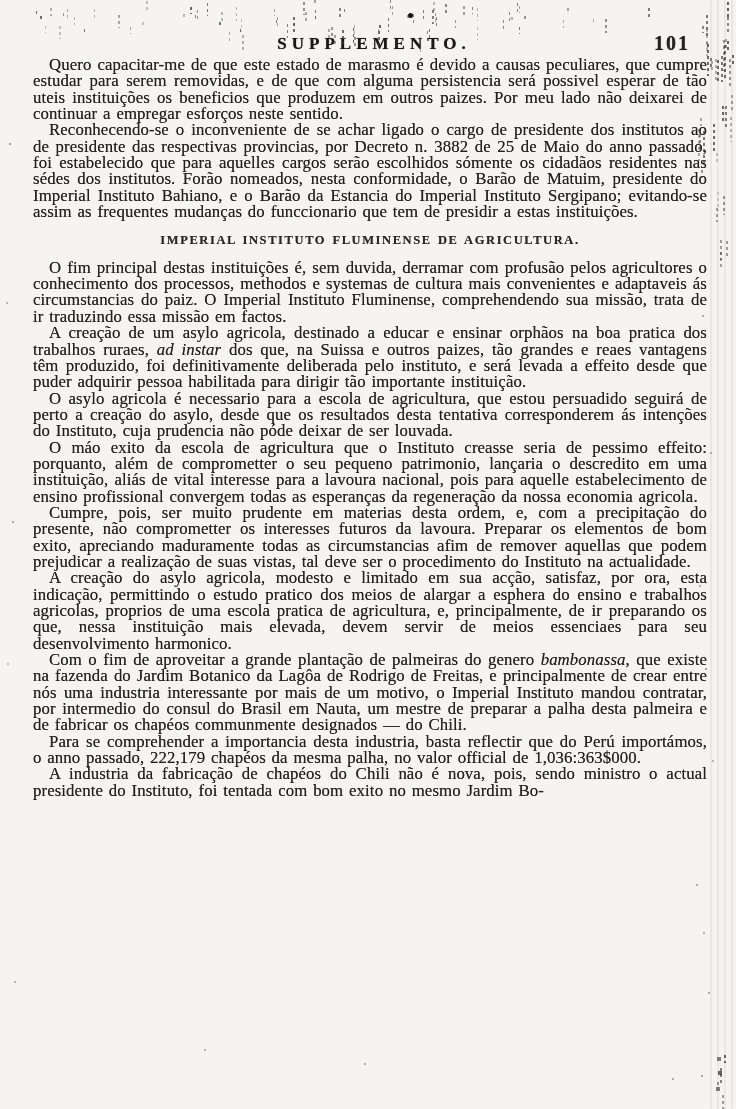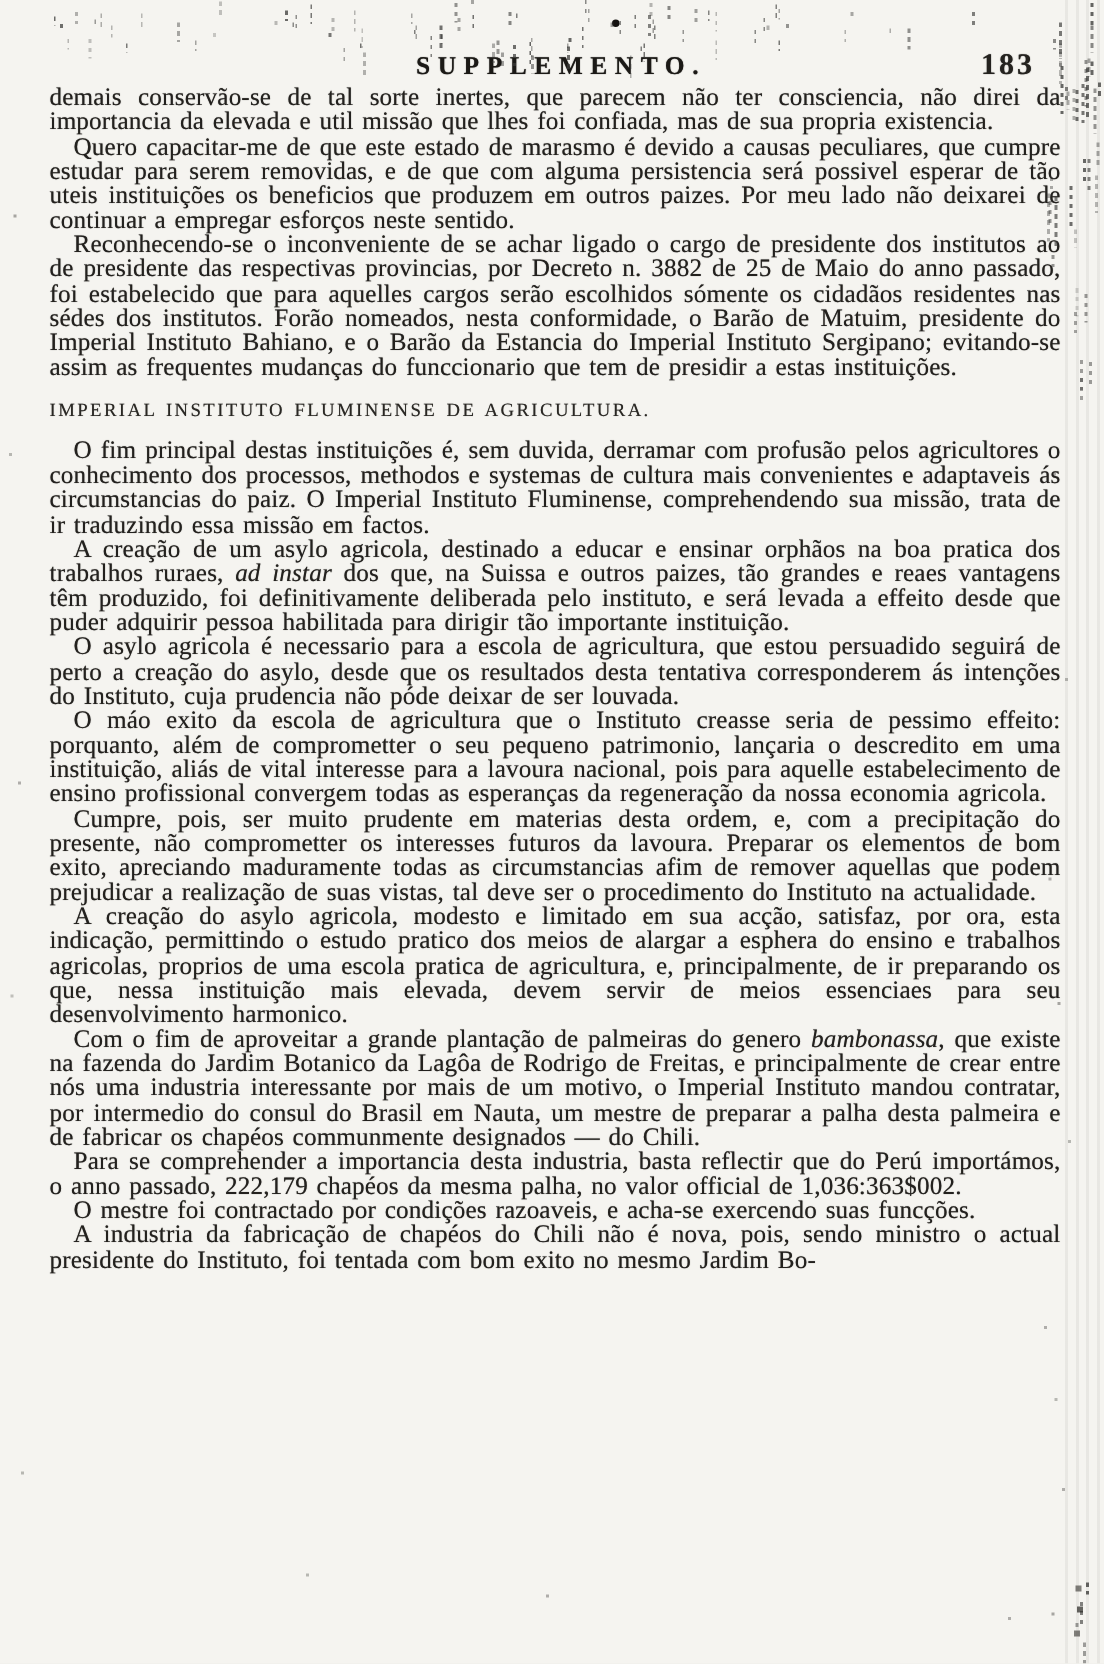--- a/index.html
+++ b/index.html
@@ -76,22 +76,23 @@
   }
   .body-text p {
     margin: 0;
     padding: 0;
   }
   .body-text p.indent {
     text-indent: 16px;
   }
   .section-heading {
     margin: 12px 0 11px 0;
+    text-align: center;
     font-size: 12.5px;
-    font-weight: normal;
+    font-weight: bold;
     letter-spacing: 1.6px;
     color: #2a2824;
     text-shadow: 0 0 0.5px rgba(42,40,36,0.6);
   }
   .right-grain {
     position: absolute;
     top: 0;
     right: 0;
     width: 26px;
     height: 100%;
@@ -132,41 +133,39 @@
 </style>
 </head>
 <body>
 
 <div class="page">
 
   <div class="right-grain"></div>
 
   <div class="header-title">SUPPLEMENTO.</div>
 
-  <div class="page-number">183</div>
+  <div class="page-number">101</div>
 
   <div class="body-text">
     <div>
-        <p class=""><span>demais conservão-se de tal sorte inertes, que parecem não ter consciencia, não direi da importancia da elevada e util missão que lhes foi confiada, mas de sua propria existencia.</span></p>
         <p class="indent"><span>Quero capacitar-me de que este estado de marasmo é devido a causas peculiares, que cumpre estudar para serem removidas, e de que com alguma persistencia será possivel esperar de tão uteis instituições os beneficios que produzem em outros paizes. Por meu lado não deixarei de continuar a empregar esforços neste sentido.</span></p>
         <p class="indent"><span>Reconhecendo-se o inconveniente de se achar ligado o cargo de presidente dos institutos ao de presidente das respectivas provincias, por Decreto n. 3882 de 25 de Maio do anno passado, foi estabelecido que para aquelles cargos serão escolhidos sómente os cidadãos residentes nas sédes dos institutos. Forão nomeados, nesta conformidade, o Barão de Matuim, presidente do Imperial Instituto Bahiano, e o Barão da Estancia do Imperial Instituto Sergipano; evitando-se assim as frequentes mudanças do funccionario que tem de presidir a estas instituições.</span></p>
       </div>
 
     <h2 class="section-heading">IMPERIAL INSTITUTO FLUMINENSE DE AGRICULTURA.</h2>
 
     <div>
         <p class="indent"><span>O fim principal destas instituições é, sem duvida, derramar com profusão pelos agricultores o conhecimento dos processos, methodos e systemas de cultura mais convenientes e adaptaveis ás circumstancias do paiz. O Imperial Instituto Fluminense, comprehendendo sua missão, trata de ir traduzindo essa missão em factos.</span></p>
         <p class="indent"><span>A creação de um asylo agricola, destinado a educar e ensinar orphãos na boa pratica dos trabalhos ruraes, </span><i>ad instar</i><span> dos que, na Suissa e outros paizes, tão grandes e reaes vantagens têm produzido, foi definitivamente deliberada pelo instituto, e será levada a effeito desde que puder adquirir pessoa habilitada para dirigir tão importante instituição.</span></p>
         <p class="indent"><span>O asylo agricola é necessario para a escola de agricultura, que estou persuadido seguirá de perto a creação do asylo, desde que os resultados desta tentativa corresponderem ás intenções do Instituto, cuja prudencia não póde deixar de ser louvada.</span></p>
         <p class="indent"><span>O máo exito da escola de agricultura que o Instituto creasse seria de pessimo effeito: porquanto, além de comprometter o seu pequeno patrimonio, lançaria o descredito em uma instituição, aliás de vital interesse para a lavoura nacional, pois para aquelle estabelecimento de ensino profissional convergem todas as esperanças da regeneração da nossa economia agricola.</span></p>
         <p class="indent"><span>Cumpre, pois, ser muito prudente em materias desta ordem, e, com a precipitação do presente, não comprometter os interesses futuros da lavoura. Preparar os elementos de bom exito, apreciando maduramente todas as circumstancias afim de remover aquellas que podem prejudicar a realização de suas vistas, tal deve ser o procedimento do Instituto na actualidade.</span></p>
         <p class="indent"><span>A creação do asylo agricola, modesto e limitado em sua acção, satisfaz, por ora, esta indicação, permittindo o estudo pratico dos meios de alargar a esphera do ensino e trabalhos agricolas, proprios de uma escola pratica de agricultura, e, principalmente, de ir preparando os que, nessa instituição mais elevada, devem servir de meios essenciaes para seu desenvolvimento harmonico.</span></p>
         <p class="indent"><span>Com o fim de aproveitar a grande plantação de palmeiras do genero </span><i>bambonassa</i><span>, que existe na fazenda do Jardim Botanico da Lagôa de Rodrigo de Freitas, e principalmente de crear entre nós uma industria interessante por mais de um motivo, o Imperial Instituto mandou contratar, por intermedio do consul do Brasil em Nauta, um mestre de preparar a palha desta palmeira e de fabricar os chapéos communmente designados — do Chili.</span></p>
-        <p class="indent"><span>Para se comprehender a importancia desta industria, basta reflectir que do Perú importámos, o anno passado, 222,179 chapéos da mesma palha, no valor official de 1,036:363$002.</span></p>
-        <p class="indent"><span>O mestre foi contractado por condições razoaveis, e acha-se exercendo suas funcções.</span></p>
+        <p class="indent"><span>Para se comprehender a importancia desta industria, basta reflectir que do Perú importámos, o anno passado, 222,179 chapéos da mesma palha, no valor official de 1,036:363$000.</span></p>
         <p class="indent"><span>A industria da fabricação de chapéos do Chili não é nova, pois, sendo ministro o actual presidente do Instituto, foi tentada com bom exito no mesmo Jardim Bo-</span></p>
       </div>
   </div>
 
   <div class="scan-layer">
       <div class="noise-mark" style="left: 435.615px; top: 16.6342px; width: 1px; height: 10.9872px; opacity: 0.626541;"></div>
       <div class="noise-mark" style="left: 510.603px; top: 16.6757px; width: 2px; height: 4.49062px; opacity: 0.363158;"></div>
       <div class="noise-mark" style="left: 229.155px; top: 31.9051px; width: 1px; height: 10.7138px; opacity: 0.430943;"></div>
       <div class="noise-mark" style="left: 207.431px; top: 3.34631px; width: 1px; height: 12.4982px; opacity: 0.669876;"></div>
       <div class="noise-mark" style="left: 343.848px; top: 8.99773px; width: 1px; height: 4.45489px; opacity: 0.633051;"></div>

